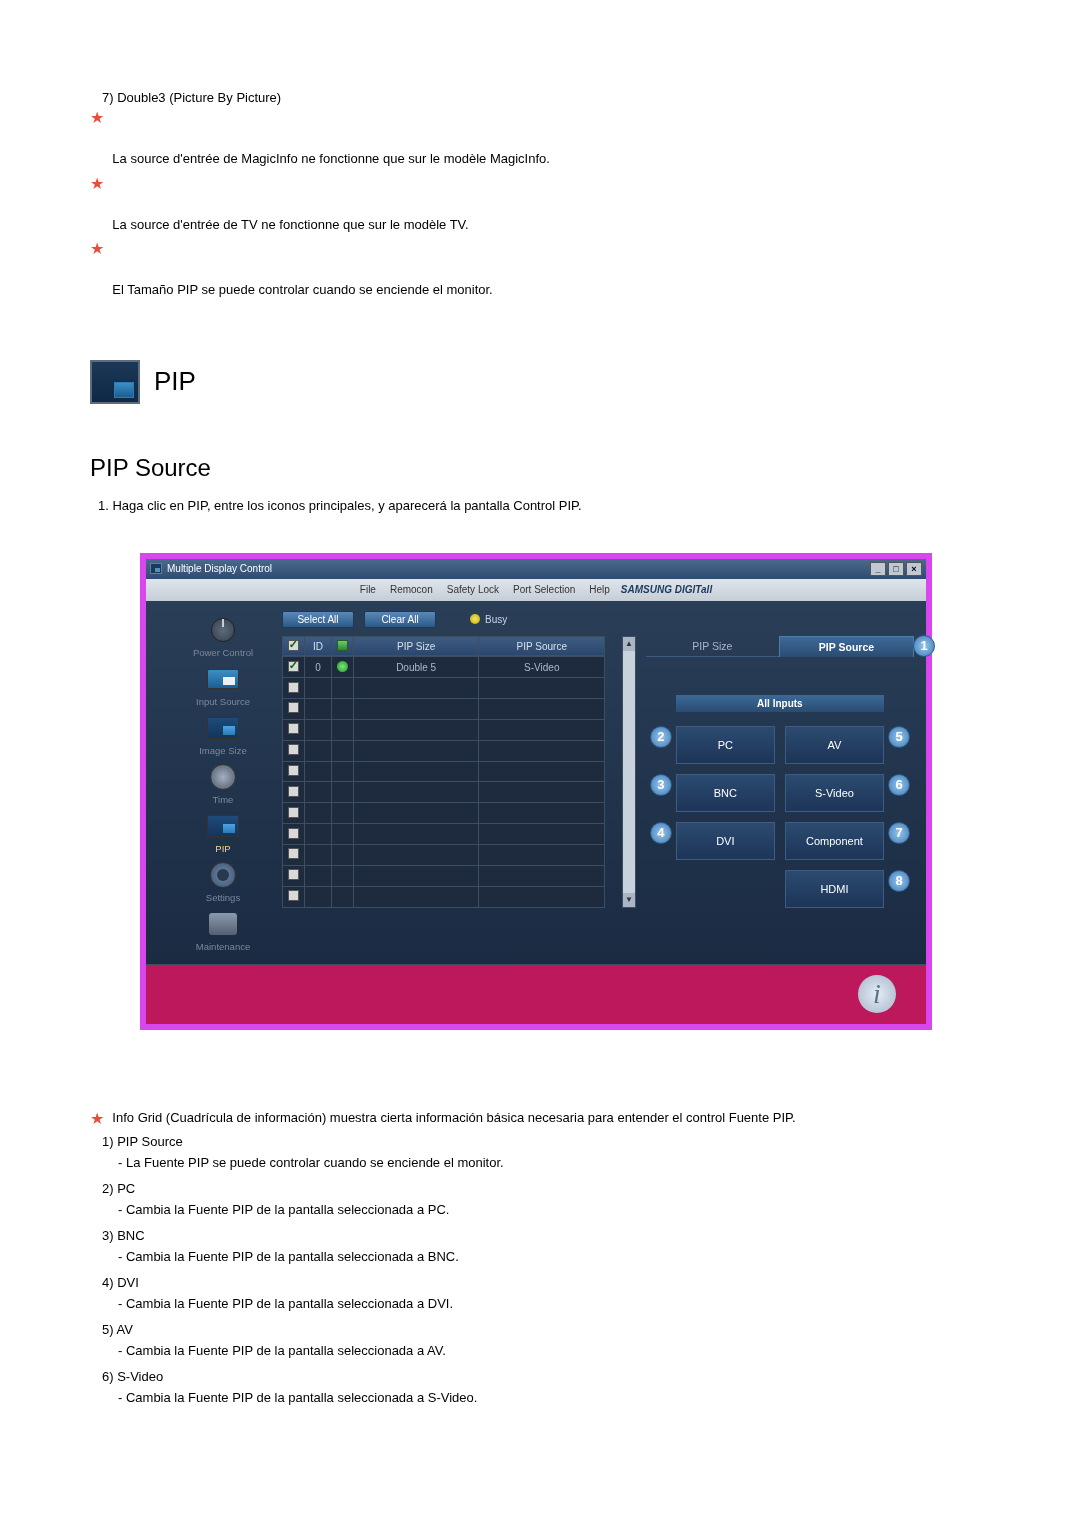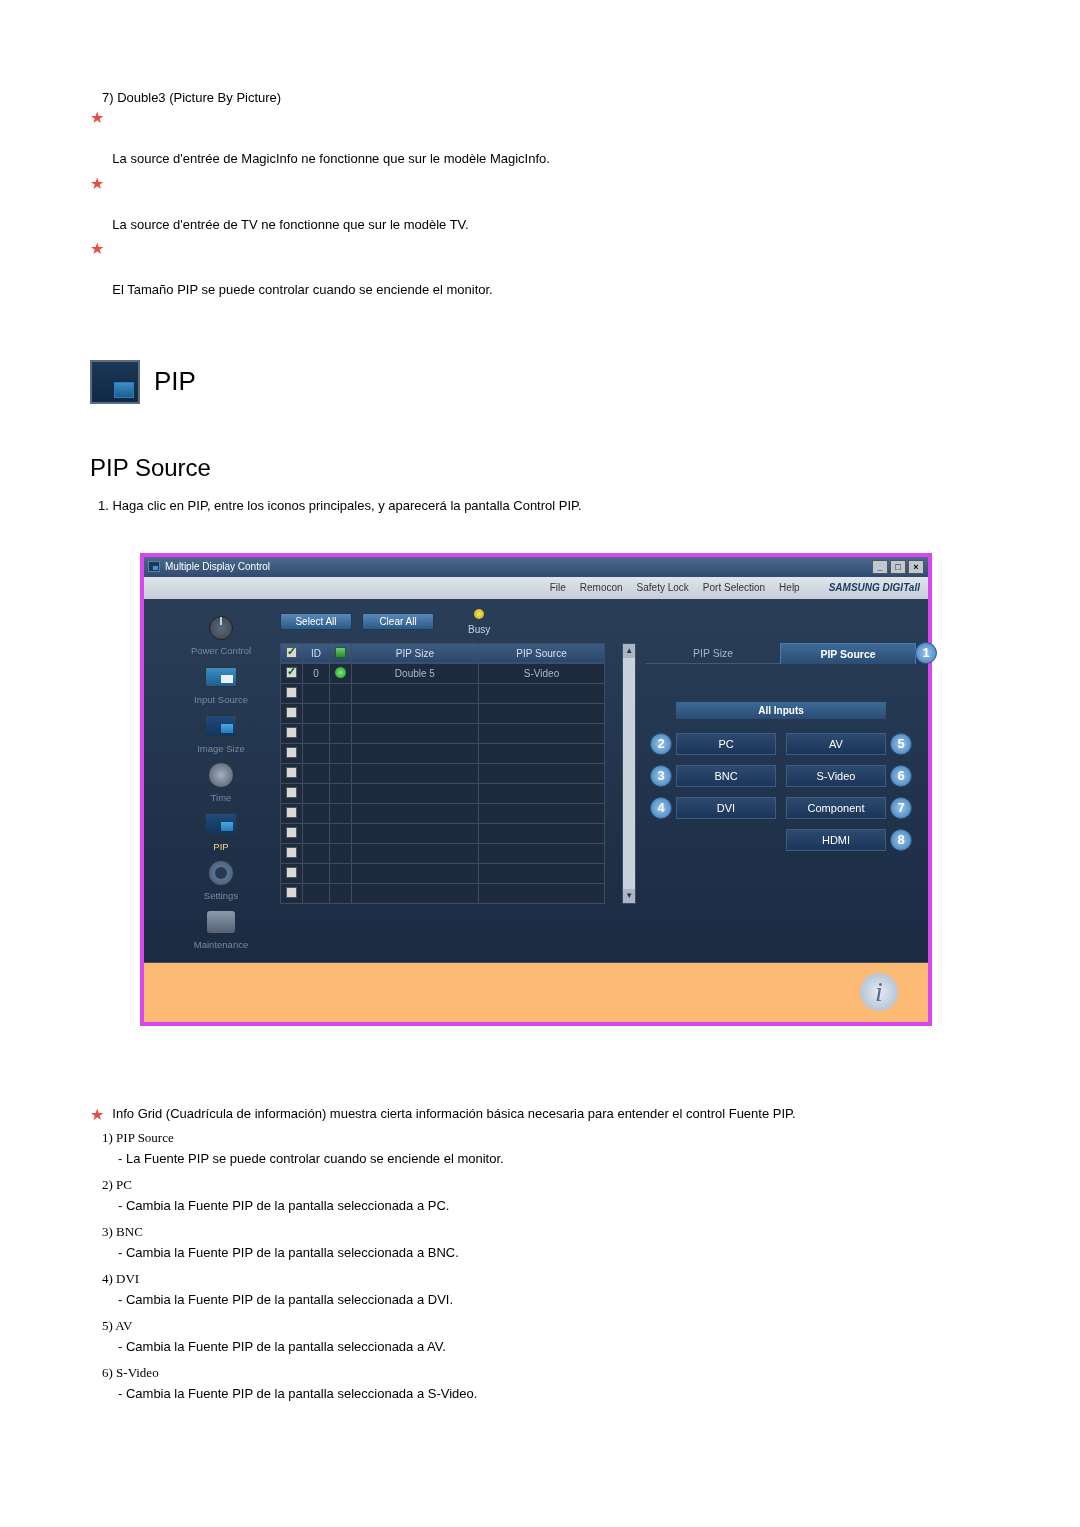--- a/index.html
+++ b/index.html
@@ -38,22 +38,22 @@
     }
     .pip-heading { font-size: 26px; color: #000; font-weight: 400; }
     
     .subheading { font-size: 24px; color: #000; margin-bottom: 16px; font-weight: 400; }
     .intro-step { margin-bottom: 40px; padding-left: 8px; }
     
     
     .app-window {
       width: 792px; 
       margin-left: 50px;
-      border: 4px solid #d946ef;
-      background: #fdba74;
+      border: 6px solid #d946ef;
+      background: #be185d;
       font-size: 10px;
       margin-bottom: 80px;
     }
     .titlebar {
       background: linear-gradient(#4a6a8e,#2f4c70);
       height: 20px;
       display: flex;
       align-items: center;
       padding: 0 4px;
       color: #fff;
@@ -65,22 +65,22 @@
     .window-buttons { display: flex; gap: 2px; }
     .winbtn { width: 16px; height: 14px; background: #bfc8d3; border:1px solid #555; display:flex; align-items:center; justify-content:center; color:#000; font-size:9px; font-weight:bold;}
     
     .menubar {
       background: linear-gradient(#e0e5eb,#c5cdd7);
       height: 22px;
       display: flex;
       align-items: center;
       padding: 0 8px;
       color: #333;
-      gap: 29px;
-      justify-content: flex-end;
+      gap: 11px;
+      justify-content: center;
     }
     .menubar-left { display: flex; gap: 14px; }
     .brand { color: #1a3a5e; font-size: 10px; font-style: italic; font-weight: bold;}
     
     .app-body { display: flex; background: linear-gradient(#2a3e58,#1a2b42); }
     
     
     .sidebar { width: 118px; padding: 10px 0; margin-left: 18px; }
     .side-item { 
       display: flex; flex-direction: column; align-items: center; 
@@ -108,21 +108,21 @@
     
     
     .main-area { flex: 1; padding: 10px 12px 10px 0; }
     .toolbar-row { display: flex; align-items: center; gap: 10px; margin-bottom: 8px; }
     .tool-btn { 
       background: linear-gradient(#5a88b8,#2b5a88); 
       color:#fff; font-size:10px; padding: 2px 10px; 
       border:1px solid #1a3a58; border-radius:2px;
       text-align:center; min-width:72px;
     }
-    .busy-wrap { display:flex; align-items:center; gap:5px; color:#c5d5e5; font-size:10px; margin-left: 24px; flex-direction: column;}
+    .busy-wrap { display:flex; align-items:center; gap:5px; color:#c5d5e5; font-size:10px; margin-left: 24px;}
     .busy-dot { width:10px; height:10px; border-radius:50%; background: radial-gradient(#f5e860,#c5a510); }
     
     .content-split { display: flex; gap: 6px; }
     
     
     .table-area {  }
     .tbl { border-collapse: collapse; background:#1e2b3e; }
     .tbl th, .tbl td { 
       border: 1px solid #3e4e62; 
       color:#aab8cc; font-size:10px; text-align:center;
@@ -165,33 +165,33 @@
       color:#fff; font-weight:bold; font-size:13px;
       display:flex; align-items:center; justify-content:center;
       border:1px solid #2a5a86;
       position: absolute;
     }
     .src-btn {
       flex:1; 
       background: linear-gradient(#2c4a70,#1c3558);
       color:#fff; font-size:11px; text-align:center;
       padding: 4px 0; border:1px solid #3e5c82;
-      min-width: 92px; height: 22px;
+      min-width: 92px; height: 38px;
       display:flex; align-items:center; justify-content:center;
     }
     .col-pair { display:flex; gap: 10px; position:relative;}
     .pair-side { position:relative; flex:1; }
     .pair-side .badge-left { left: -26px; top: 0;}
     .pair-side .badge-right { right: -26px; top: 0;}
     .bottom-row { height: 60px; border-top:1px solid #3e4e62; display:flex; justify-content:flex-end; align-items:center; padding-right: 30px; }
     .info-icon { width:38px; height:38px; border-radius:50%; background:radial-gradient(#e5ecf5,#a5b5ca); display:flex; align-items:center; justify-content:center; color:#5a7088; font-size:28px; font-family: Georgia, serif; font-style: italic;}
     
     
     .bottom-section {}
-    .list-item { margin-bottom: 2px; padding-left: 12px; line-height:1.5;font-family:Liberation Serif, serif; }
+    .list-item { margin-bottom: 2px; padding-left: 12px; line-height:1.5; }
     .list-item-indent { padding-left: 28px; margin-bottom: 6px; line-height:1.5;}
     .star-block { display:flex; margin-bottom:4px;}
   </style>
 </head>
 <body>
 
 <div class="top-section">
   <div class="top-item">7)  Double3 (Picture By Picture)</div>
   <div class="star-line">
     <span class="star-icon">★</span>

